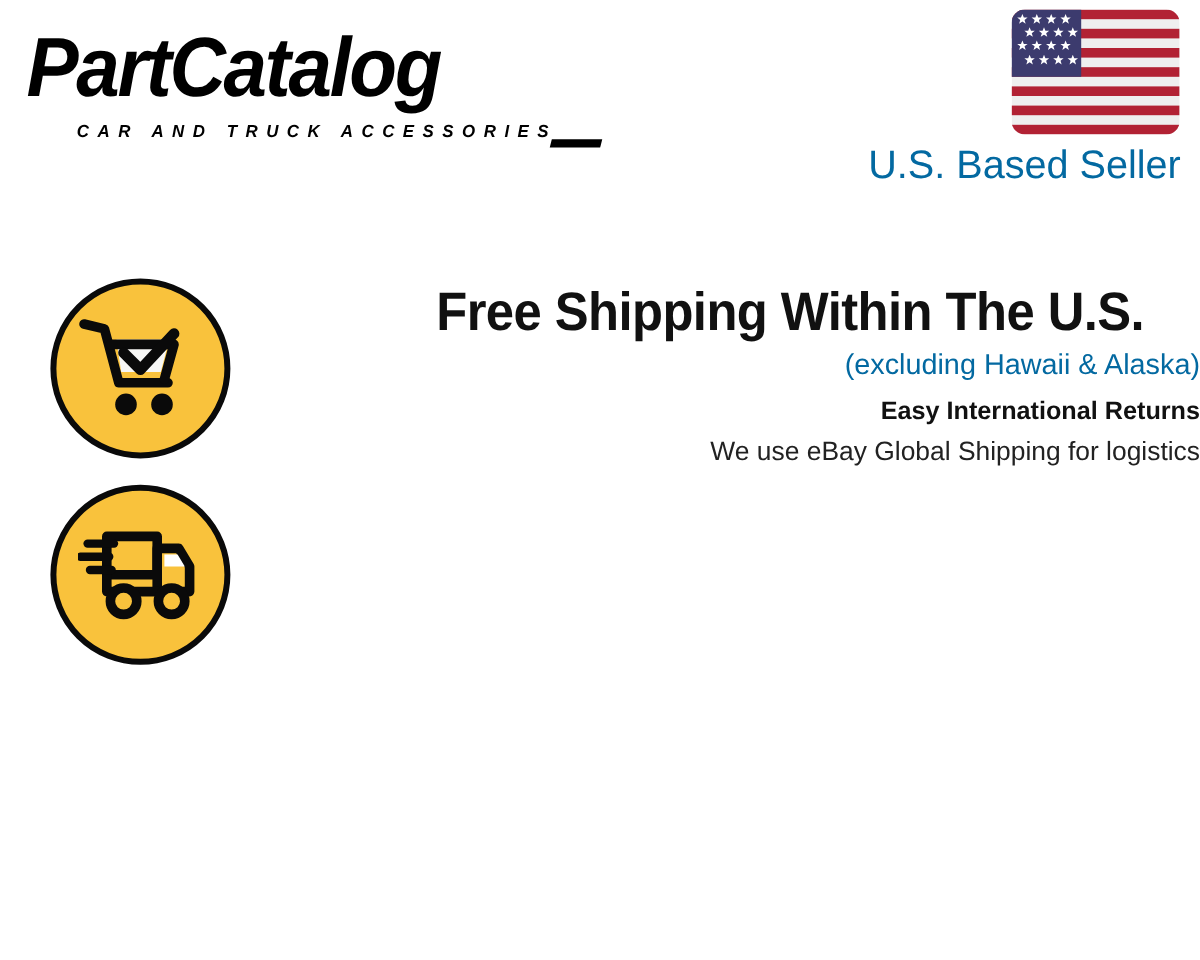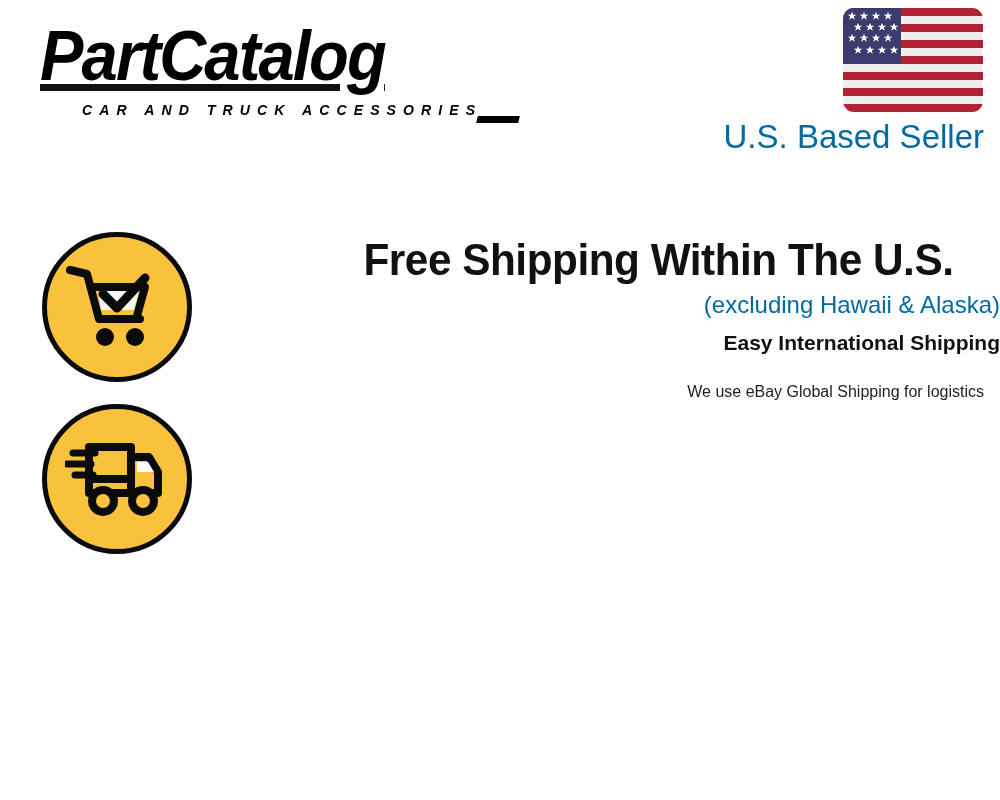--- a/index.html
+++ b/index.html
@@ -27,25 +27,24 @@
   .header {
     position: absolute;
     top: 0;
     left: 0;
     width: 1000px;
     height: 175px;
   }
 
   .brand-logo {
     position: absolute;
-    left: 40px;
+    left: 22px;
     top: 18px;
     width: 470px;
     height: 100px;
-    text-decoration: underline;
   }
   .brand-wordmark {
     font-family: "Liberation Sans", sans-serif;
     font-weight: bold;
     font-style: italic;
     font-size: 70px;
     line-height: 76px;
     letter-spacing: -2px;
     color: #000000;
     transform: scaleX(0.93);
@@ -173,24 +172,24 @@
     font-weight: bold;
     font-size: 21px;
     line-height: 34px;
     color: #111111;
     margin: 4px 0 0 0;
     white-space: nowrap;
   }
   .subdesc {
     font-family: "Liberation Sans", sans-serif;
     font-weight: normal;
-    font-size: 16px;
+    font-size: 22px;
     line-height: 32px;
     color: #222222;
-    margin: 16px;
+    margin: 0;
     white-space: nowrap;
   }
 </style>
 </head>
 <body>
 
 <div class="banner">
 
   <div class="header">
 
@@ -286,21 +285,21 @@
           <path d="M5 13 L22 17 L34 62 L75 62" fill="none" stroke="#0a0a0a" stroke-width="8" stroke-linecap="round" stroke-linejoin="round"></path>
           <path d="M27 30 L80 30 L72 59" fill="none" stroke="#0a0a0a" stroke-width="8" stroke-linecap="round" stroke-linejoin="round"></path>
           <path d="M38 37 L52 51 L80 21" fill="none" stroke="#0a0a0a" stroke-width="9" stroke-linecap="round" stroke-linejoin="round"></path>
           <circle cx="40" cy="80" r="9" fill="#0a0a0a"></circle>
           <circle cx="70" cy="80" r="9" fill="#0a0a0a"></circle>
         </svg>
       </div>
       <div class="feature-text">
         <div class="headline">Free Shipping Within The U.S.</div>
         <div class="subline">(excluding Hawaii &amp; Alaska)</div>
-        <div class="subhead">Easy International Shipping</div>
+        <div class="subhead">Easy International Returns</div>
         <div class="subdesc">We use eBay Global Shipping for logistics</div>
       </div>
     </div>
 
     <div class="feature-row row-returns">
       <div class="badge">
         <svg width="104" height="96" viewBox="0 0 104 96" xmlns="http://www.w3.org/2000/svg" aria-hidden="true">
           <path d="M24 16 L66 16 L66 48 L24 48 Z" fill="none" stroke="#0a0a0a" stroke-width="8" stroke-linejoin="round"></path>
           <path d="M66 26 L84 26 L93 41 L93 62 L66 62 Z" fill="none" stroke="#0a0a0a" stroke-width="8" stroke-linejoin="round"></path>
           <polygon points="72,31 83,31 89,41 72,41" fill="#FFFFFF"></polygon>

